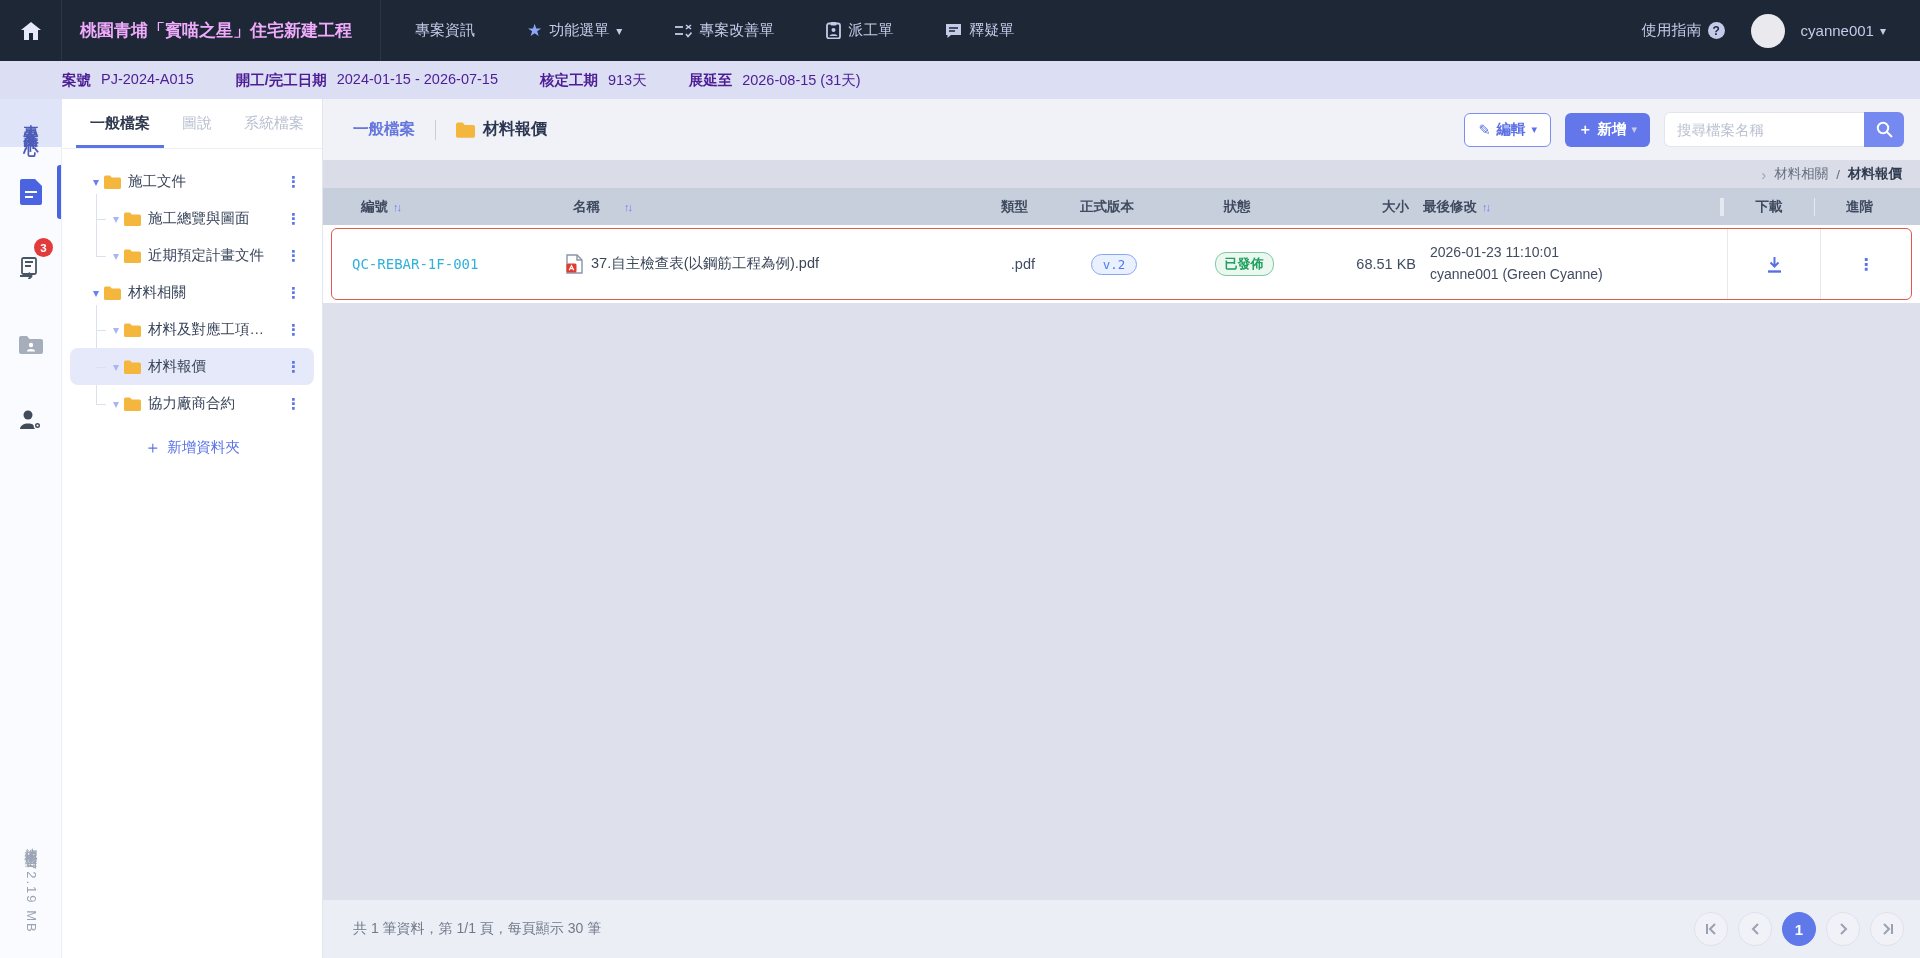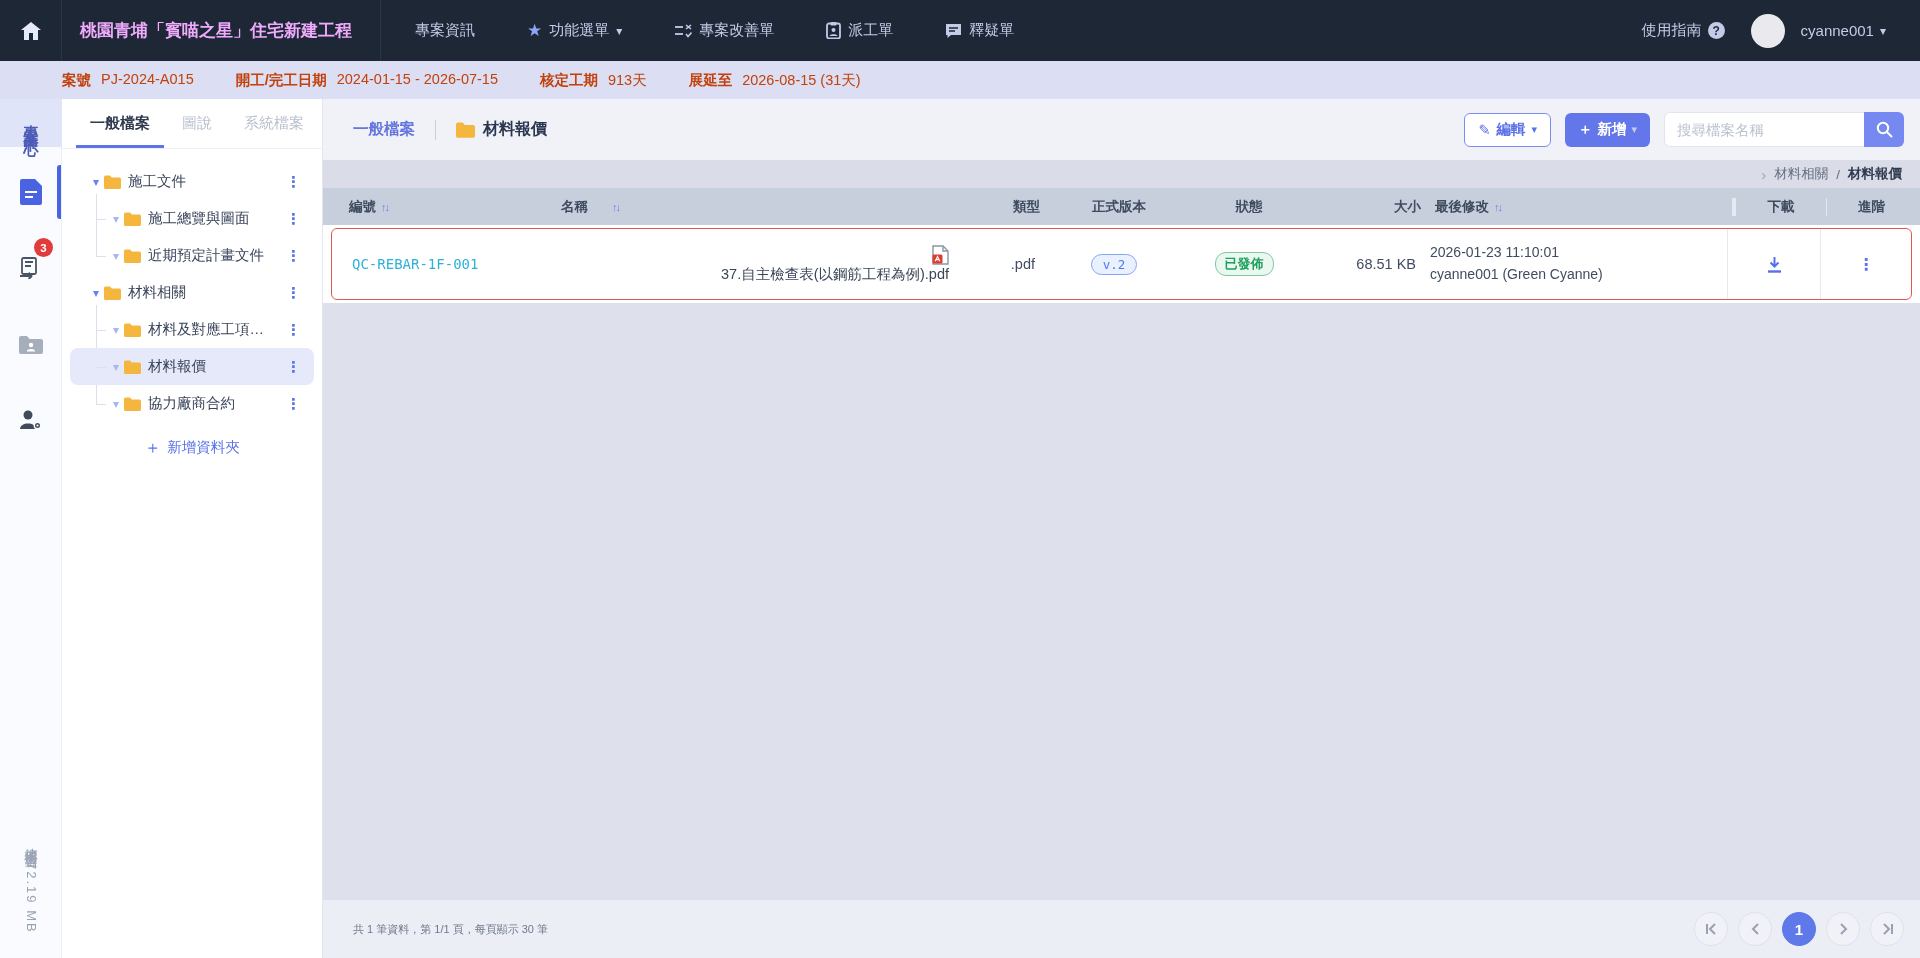--- a/index.html
+++ b/index.html
@@ -15,21 +15,21 @@
   .nav-item { display:flex; align-items:center; gap:7px; font-size:15px; cursor:pointer; white-space:nowrap; }
   .nav-item .star { color:#8ea6f8; font-size:17px; }
   .caret { font-size:12px; color:#c3cbe8; }
   .nav-right { margin-left:auto; display:flex; align-items:center; gap:16px; padding-right:34px; }
   .guide { display:flex; align-items:center; gap:6px; font-size:15px; cursor:pointer; }
   .q-badge { width:17px; height:17px; border-radius:50%; background:#c3cbe8; color:#1d2736; font-size:12px; font-weight:bold; display:flex; align-items:center; justify-content:center; }
   .avatar { width:34px; height:34px; border-radius:50%; background:#e9e9ee; margin-left:10px; cursor:pointer; }
   .username { display:flex; align-items:center; gap:6px; font-size:15px; cursor:pointer; }
 
   
-  .info-bar { height:38px; background:#dcdff3; display:flex; align-items:center; gap:42px; padding-left:62px; font-size:14.5px; color:#c2410c; flex-shrink:0; }
+  .info-bar { height:38px; background:#dcdff3; display:flex; align-items:center; gap:42px; padding-left:62px; font-size:14.5px; color:#4c1d95; flex-shrink:0; }
   .info-item { display:flex; gap:10px; white-space:nowrap; }
   .info-item b { font-weight:bold; }
 
   
   .body { flex:1; display:flex; min-height:0; }
 
   
   .rail { width:62px; background:#fafbfe; display:flex; flex-direction:column; align-items:center; border-right:1px solid #ecEEf5; flex-shrink:0; position:relative; }
   .rail-title { width:62px; background:#e0e4f8; padding:14px 0 16px; display:flex; justify-content:center; }
   .rail-title span { writing-mode:vertical-rl; text-orientation:upright; color:#4c5cb8; font-weight:bold; font-size:15px; letter-spacing:3px; }
@@ -79,54 +79,54 @@
 
   
   .crumb-strip { height:28px; background:#dadde8; display:flex; align-items:center; justify-content:flex-end; padding-right:18px; gap:8px; font-size:13.5px; flex-shrink:0; }
   .crumb-arrow { color:#9aa3b4; font-size:15px; }
   .crumb-parent { color:#646e80; cursor:pointer; }
   .crumb-sep { color:#646e80; }
   .crumb-current { color:#2f3a4e; font-weight:bold; }
 
   
   .grid-cols { display:grid; grid-template-columns:222px 1fr 100px 130px 130px 115px 303px 94px 90px; align-items:center; }
-  .table-head { height:37px; background:#c7cfdd; padding:0 4px; flex-shrink:0; font-size:13.5px; font-weight:bold; color:#3e4a5e; }
+  .table-head { height:37px; background:#c7cfdd; padding:0 16px; flex-shrink:0; font-size:13.5px; font-weight:bold; color:#3e4a5e; }
   .th { display:flex; align-items:center; gap:5px; white-space:nowrap; }
   .th.sortable { cursor:pointer; }
   .th-id { padding-left:22px; }
   .th-name { padding-left:12px;gap:24px; }
   .th-type { justify-content:flex-end; padding-right:14px; }
   .th-center { justify-content:center; }
   .th-size { justify-content:flex-end; padding-right:8px; }
   .th-mod { padding-left:6px; }
   .th-dl, .th-adv { justify-content:center; }
   .th-dl { border-left:4px solid rgba(255,255,255,.55); }
   .th-adv { border-left:1px solid rgba(255,255,255,.55); }
   .sort-ic { color:#6b82ee; font-size:11px; letter-spacing:-2px; }
 
   .row-wrap { background:#fff; padding:3px 8px; flex-shrink:0; }
   .table-row { height:72px; background:#fff; border:1.5px solid #e4574d; border-radius:6px; font-size:14.5px; color:#3a4658; }
   .cell { min-width:0; }
   .cell-id { padding-left:20px; font-family:"DejaVu Sans Mono","Liberation Mono",monospace; font-size:14px; color:#2fb1d8; cursor:pointer; }
-  .cell-name { display:flex; align-items:flex-end; gap:0; padding-left:12px; cursor:pointer;flex-direction:column; }
+  .cell-name { display:flex; align-items:flex-start; gap:8px; padding-left:12px; cursor:pointer; }
   .cell-type { text-align:right; padding-right:14px; color:#414c61; }
   .cell-center { display:flex; justify-content:center; }
   .cell-size { text-align:right; padding-right:8px; color:#414c61; }
   .cell-mod { padding-left:6px; font-size:14px; color:#414c61; line-height:1.55; }
   .cell-dl, .cell-adv { display:flex; justify-content:center; align-self:stretch; align-items:center; cursor:pointer; }
   .cell-dl { border-left:1px solid #e6e9f0; border-right:1px solid #e6e9f0; }
   .pill-version { font-family:"DejaVu Sans Mono","Liberation Mono",monospace; font-size:12.5px; color:#4d7bf0; background:#e9f0fe; border:1px solid #88a4f6; border-radius:11px; padding:2px 11px; }
   .pill-status { font-size:13px; font-weight:bold; color:#1fa05e; background:#eaf8f0; border:1px solid #7fc9a2; border-radius:11px; padding:2px 9px; }
   .row-kebab { color:#5b74e8; font-size:16px; font-weight:bold; }
 
   .table-empty { flex:1; background:#dee1eb; }
 
   
   .main-footer { height:58px; background:#eceef5; display:flex; align-items:center; padding:0 16px 0 30px; flex-shrink:0; }
-  .footer-summary { color:#707a8c; font-size:11px; }
+  .footer-summary { color:#707a8c; font-size:14px; }
   .pager { margin-left:auto; display:flex; align-items:center; gap:10px; }
   .pg-btn { width:34px; height:34px; border-radius:50%; background:#f1f2f8; border:1px solid #dfe2ec; display:flex; align-items:center; justify-content:center; cursor:pointer; }
   .pg-btn.active { background:#5f78ea; border-color:#5f78ea; color:#fff; font-size:15px; font-weight:bold; }
   svg { display:block; }
 </style>
 </head>
 <body>
 
 <div class="app">
 

